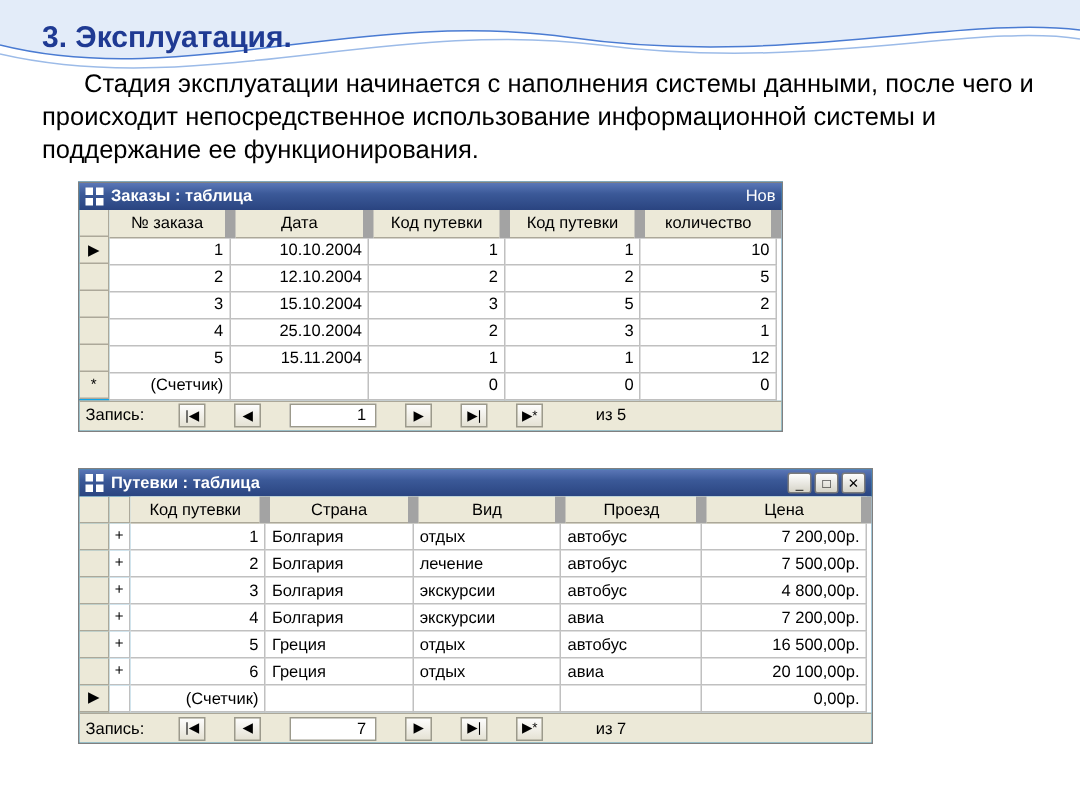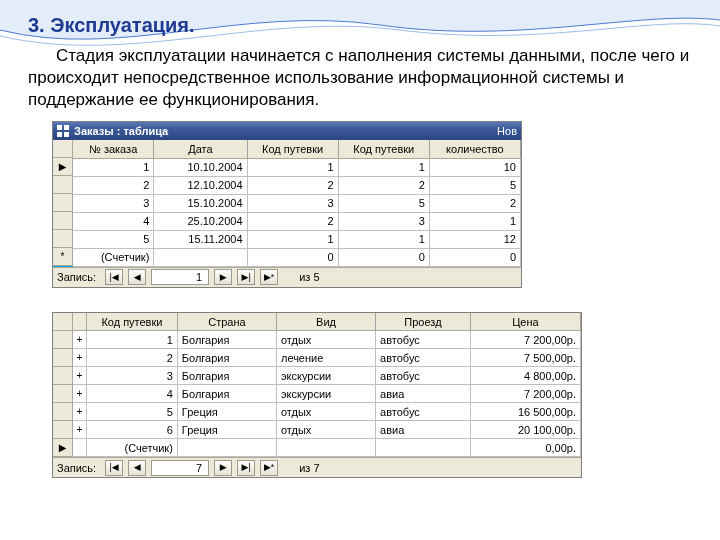--- a/index.html
+++ b/index.html
@@ -93,21 +93,21 @@
     width: 14px; height: 18px;
     background: #fff;
     border-right: 1px solid #c0c0c0;
     border-bottom: 1px solid #c0c0c0;
     display: flex; align-items: center; justify-content: center;
     font-size: 10px; color:#000;
   }
   table.grid { border-collapse: collapse; flex: 1; background: #fff; }
   table.grid th {
     background: #ece9d8;
-    border-right: 1px solid #a3a3a3;
+    border-right: 7px solid #a3a3a3;
     border-bottom: 1px solid #aca899;
     height: 18px;
     font-weight: normal;
     font-size: 11px;
     padding: 0 4px;
     text-align: center;
     white-space: nowrap;
   }
   table.grid td {
     border-right: 1px solid #c0c0c0;
@@ -116,21 +116,21 @@
     padding: 0 4px;
     font-size: 11px;
     white-space: nowrap;
   }
   .r { text-align: right; }
   .l { text-align: left; }
   .navbar {
     display: flex;
     align-items: center;
     height: 20px;
-    gap: 5px;
+    gap: 19px;
     padding: 1px 4px;
     border-top: 1px solid #aca899;
     background: #ece9d8;
   }
   .navlbl { font-size: 11px; margin-right: 4px; }
   .navbtn {
     width: 18px; height: 16px;
     background: linear-gradient(#fdfdfd,#e5e2d4);
     border: 1px solid #9c9a8c;
     display: flex; align-items: center; justify-content: center;
@@ -241,20 +241,29 @@
     <span class="navbtn">▶</span>
     <span class="navbtn">▶|</span>
     <span class="navbtn">▶*</span>
     <span class="navof">из  5</span>
   </div>
 </div>
 
 <div class="spacer"></div>
 
 <div class="dbwin wide">
+  <div class="titlebar">
+    <span class="grid-icon"></span>
+    <span class="ttl">Путевки : таблица</span>
+    <div class="winbtns">
+      <span class="winbtn">_</span>
+      <span class="winbtn">□</span>
+      <span class="winbtn">✕</span>
+    </div>
+  </div>
   <div class="gridwrap">
     <div class="selcol" id="t2-sel">
         <div class="selhdr"></div>
         <div class="selcell"></div>
         <div class="selcell"></div>
         <div class="selcell"></div>
         <div class="selcell"></div>
         <div class="selcell"></div>
         <div class="selcell"></div>
         <div class="selcell">▶</div>

